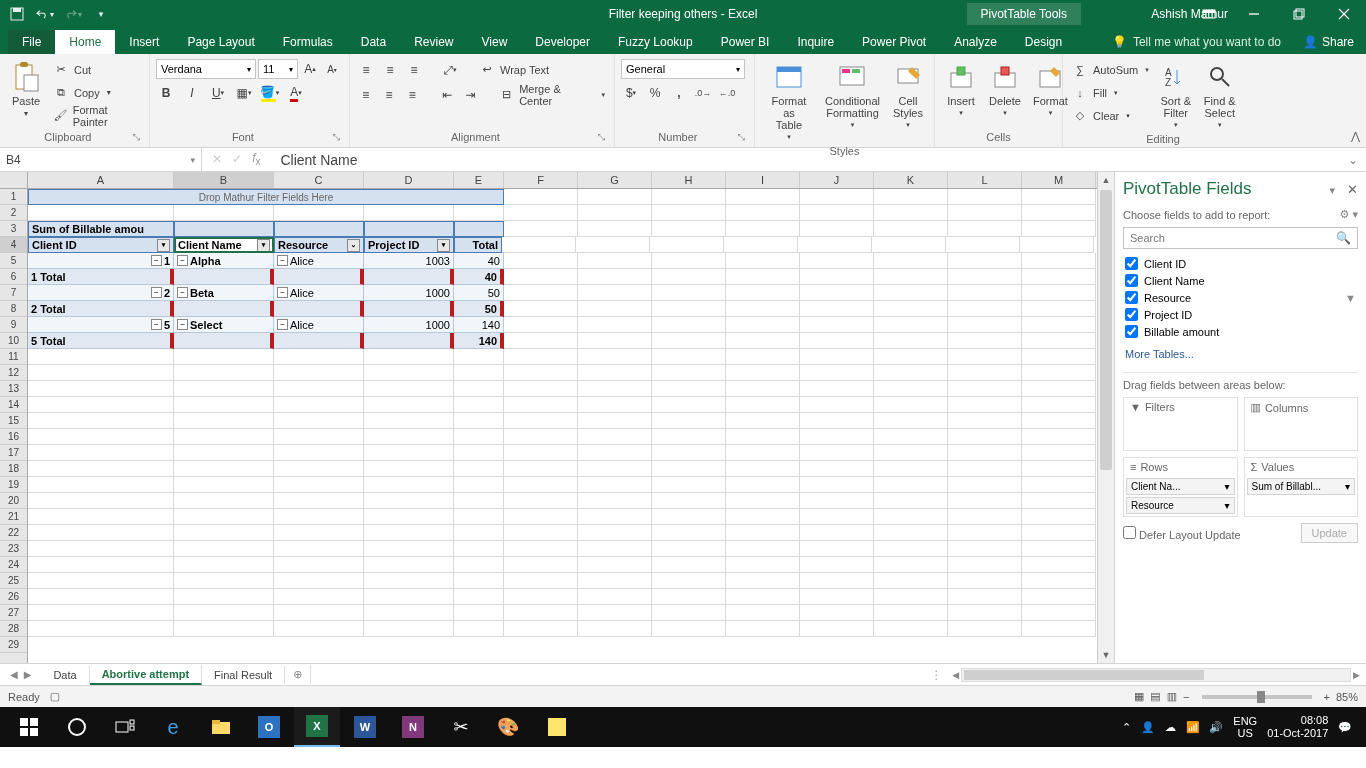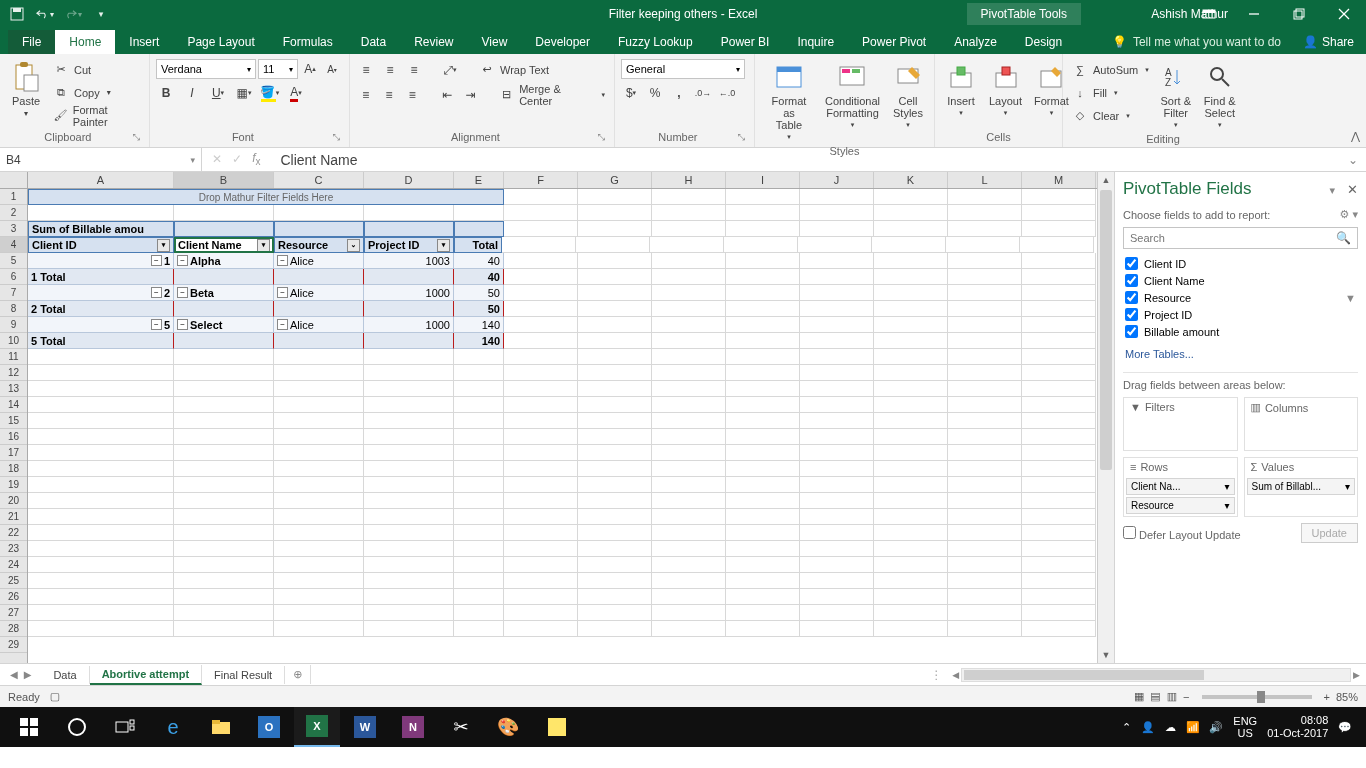--- a/index.html
+++ b/index.html
@@ -58,21 +58,21 @@
 .rownums { width:28px; position:absolute; left:0; top:17px; bottom:0; background:#e6e6e6; border-right:1px solid #aaa; }
 .rn { height:16px; border-bottom:1px solid #ccc; display:flex; align-items:center; justify-content:center; font-size:10px; color:#444; }
 .rn.sel { background:#cfcfcf; }
 .cells { position:absolute; left:28px; top:17px; right:0; bottom:0; }
 .row { height:16px; display:flex; }
 .c { border-right:1px solid #d8d8d8; border-bottom:1px solid #d8d8d8; font-size:11px; padding:0 3px; display:flex; align-items:center; overflow:hidden; white-space:nowrap; font-family: Verdana, sans-serif; }
 .c.num { justify-content:flex-end; }
 .c.ptfilter { background:#d6e1f0; color:#666; justify-content:center; font-size:10px; border:1px solid #4a7bb3; }
 .c.pth { background:#d6e1f0; border:1px solid #4a7bb3; font-weight:bold; }
 .c.ptd { background:#f2f5fa; border-right:1px solid #b8c7db; border-bottom:1px solid #b8c7db; }
-.c.ptt { background:#e1e8f2; border-right:1px solid #b91c1c; border-bottom:1px solid #b8c7db; font-weight:bold; }
+.c.ptt { background:#e1e8f2; border-right:4px solid #b91c1c; border-bottom:1px solid #b8c7db; font-weight:bold; }
 .c.active { outline:2px solid #217346; outline-offset:-2px; background:#fff; z-index:2; }
 .selectall { width:28px; height:17px; background:#e6e6e6; border-right:1px solid #aaa; border-bottom:1px solid #aaa; position:absolute; left:0; top:0; }
 .drp { width:11px; height:11px; border:1px solid #888; background:#fff; display:inline-flex; align-items:center; justify-content:center; font-size:8px; margin-right:2px; }
 .colfilter { width:13px; height:13px; border:1px solid #888; background:#e8e8e8; display:inline-flex; align-items:center; justify-content:center; font-size:7px; margin-left:auto; }
 .vscroll { width:17px; background:#f0f0f0; border-left:1px solid #ccc; position:relative; }
 .vscroll .thumb { position:absolute; left:2px; right:2px; top:18px; height:280px; background:#cfcfcf; border-radius:2px; }
 .vscroll .arr { height:16px; display:flex; align-items:center; justify-content:center; font-size:9px; color:#666; }
 
 
 .ptfields { width:252px; border-left:1px solid #d4d4d4; background:#fff; display:flex; flex-direction:column; padding:4px 8px; }
@@ -389,21 +389,21 @@
           <span>Insert</span>
           <span style="font-size:7px">▾</span>
         </div>
       <div class="bigbtn">
           <div class="ico">
             <svg width="24" height="24">
               <rect x="2" y="8" width="20" height="14" fill="#fff" stroke="#888"></rect>
               <rect x="8" y="2" width="8" height="8" fill="#e55" stroke="#a22"></rect>
             </svg>
           </div>
-          <span>Layout</span>
+          <span>Delete</span>
           <span style="font-size:7px">▾</span>
         </div>
       <div class="bigbtn">
           <div class="ico">
             <svg width="24" height="24">
               <rect x="2" y="6" width="20" height="16" fill="#fff" stroke="#888"></rect>
               <path d="M16 2 L22 8 L18 12 L12 6 Z" fill="#e8a838"></path>
             </svg>
           </div>
           <span>Format</span>

